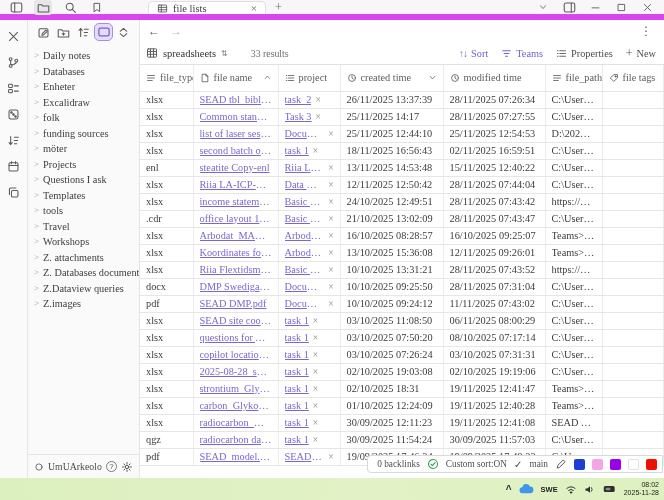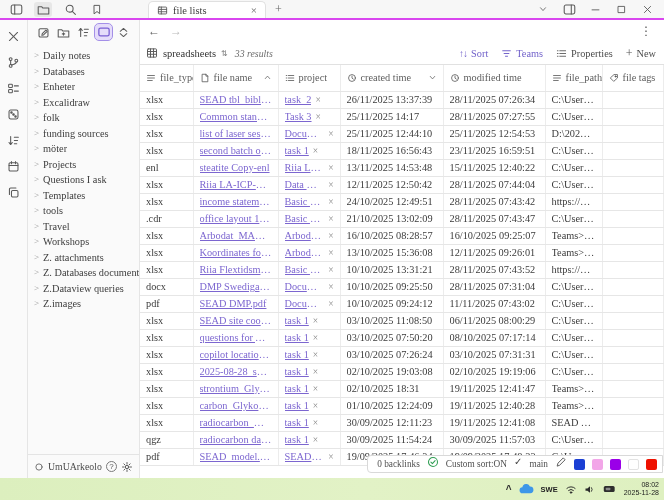--- a/index.html
+++ b/index.html
@@ -5,21 +5,21 @@
   * { box-sizing: border-box; margin: 0; padding: 0; }
   html,body { width:664px; height:500px; overflow:hidden;
     font-family:"Liberation Serif", serif; background:#fff; }
   svg { display:block; }
   .ic { stroke:#5a5a5a; fill:none; stroke-width:1.3; stroke-linecap:round; stroke-linejoin:round; }
 
   
   #app { position:absolute; top:0; left:0; width:664px; height:478px; background:#fff; display:flex; flex-direction:column; }
 
   
-  .titlebar { height:20px; background:#f7f7f7; border-bottom:2px solid #d946ef; display:flex; align-items:stretch; flex:0 0 20px; }
+  .titlebar { height:20px; background:#f7f7f7; border-bottom:6px solid #d946ef; display:flex; align-items:stretch; flex:0 0 20px; }
   .tb-left { width:140px; display:flex; align-items:center; gap:9px; padding-left:7px; flex:0 0 140px; }
   .tb-iconbtn { width:18px; height:15px; display:flex; align-items:center; justify-content:center; border-radius:3px; cursor:pointer; }
   .tb-iconbtn.active { background:#e7e7e7; }
   .tabs { flex:1; display:flex; align-items:stretch; padding-left:8px; }
   .tab { display:flex; align-items:center; gap:5px; background:#fff; border:1px solid #e0e0e0; border-bottom:none; border-radius:5px 5px 0 0; padding:0 8px; margin-top:1px; font-size:10.5px; color:#3c3c3c; min-width:118px; }
   .tab .close { margin-left:auto; color:#6a6a6a; font-size:11px; cursor:pointer; }
   .newtab { display:flex; align-items:center; padding:0 9px; color:#6a6a6a; font-size:12px; cursor:pointer; }
   .tb-right { display:flex; align-items:center; gap:4px; padding-right:6px; }
   .winbtn { width:22px; height:16px; display:flex; align-items:center; justify-content:center; color:#555; cursor:pointer; }
 
@@ -45,45 +45,45 @@
 
   
   .main { flex:1; display:flex; flex-direction:column; min-width:0; position:relative; background:#fff; }
   .nav-header { height:22px; flex:0 0 22px; position:relative; display:flex; align-items:center; padding:0 8px; }
   .nav-arrow { font-size:12px; color:#606060; margin-right:10px; cursor:pointer; }
   .nav-arrow.dim { color:#b9b9b9; }
   .breadcrumb { position:absolute; left:0; right:0; text-align:center; font-size:10px; color:#4c4c4c; pointer-events:none; }
   .breadcrumb span { pointer-events:auto; cursor:pointer; }
   .more-dots { margin-left:auto; color:#555; font-size:12px; cursor:pointer; padding:0 4px; }
 
-  .view-toolbar { height:22px; flex:0 0 22px; display:flex; align-items:center; padding:0 8px 0 6px; gap:2px; }
+  .view-toolbar { height:22px; flex:0 0 22px; display:flex; align-items:center; padding:0 8px 0 6px; gap:18px; }
   .vt-left { display:flex; align-items:center; gap:5px; cursor:pointer; }
   .vt-label { font-size:10.5px; color:#333; }
-  .vt-results { font-size:9.8px; color:#6e6e6e; margin-left:6px;font-style:italic; }
+  .vt-results { font-size:9.8px; color:#6e6e6e; margin-left:6px; }
   .vt-right { margin-left:auto; display:flex; align-items:center; gap:13px; }
   .vt-btn { display:flex; align-items:center; gap:4px; font-size:10.3px; color:#4c4c4c; cursor:pointer; }
   .vt-btn.accent { color:#6f5fc9; }
   .updown { font-size:8px; color:#7a7a7a; letter-spacing:-1px; }
 
   
   .table-wrap { flex:1; min-height:0; overflow:hidden; border-top:1px solid #e1e1e1; }
   table.base { border-collapse:collapse; table-layout:fixed; width:524px; }
   th,td { border-right:1px solid #ececec; border-bottom:1px solid #e6e6e6; padding:0 6px; height:17px; font-weight:normal; text-align:left; vertical-align:middle; overflow:hidden; }
   thead th { height:26px; color:#5d5d5d; font-size:10.3px; cursor:pointer; }
   .th-inner { display:flex; align-items:center; gap:4px; }
   .th-ind { margin-left:auto; color:#8a8a8a; }
   td { font-size:10.3px; color:#3b3b3b; }
   .trunc { display:block; white-space:nowrap; overflow:hidden; text-overflow:ellipsis; }
   .link { color:#7c66d0; text-decoration:underline; cursor:pointer; }
   .proj { display:flex; align-items:center; gap:4px; min-width:0; }
   .proj .link { flex:0 1 auto;text-align:center; }
   .xrem { color:#8d8d8d; font-size:9.5px; cursor:pointer; flex:0 0 auto; }
 
   
-  .statusbar { position:absolute; right:1px; bottom:5px; height:18px; background:#fff; border:1px solid #d9d9d9; border-radius:4px 0 0 4px; display:flex; gap:7px; padding:0 5px 0 9px; font-size:9.3px; color:#4f4f4f; z-index:5; }
+  .statusbar { position:absolute; right:1px; bottom:5px; height:18px; background:#fff; border:1px solid #d9d9d9; border-radius:4px 0 0 4px; display:flex; align-items:center; gap:7px; padding:0 5px 0 9px; font-size:9.3px; color:#4f4f4f; z-index:5; }
   .sw { width:11px; height:11px; border-radius:2px; cursor:pointer; flex:0 0 auto; }
   .sw.white { border:1px solid #e2e2e2; }
   .st-item { display:flex; align-items:center; gap:4px; cursor:pointer; white-space:nowrap; }
 
   
   #taskbar { position:absolute; left:0; bottom:0; width:664px; height:22px; background:linear-gradient(90deg,#dcefbe,#e2f2c6 55%,#def0c0); display:flex; align-items:center; justify-content:flex-end; gap:7px; padding-right:5px; font-family:"Liberation Sans",sans-serif; }
   .tk-caret { font-size:10px; color:#2e2e2e; font-weight:bold; cursor:pointer; }
   .tk-lang { font-size:7.5px; font-weight:bold; color:#222; cursor:pointer; }
   .tk-clock { text-align:right; font-size:7px; color:#1d1d1d; line-height:8.5px; cursor:pointer; }
 </style>
@@ -577,21 +577,21 @@
                 <td>
                   <span class="proj">
                     <span class="link trunc">task 1</span>
                     <span class="xrem">×</span>
                   </span>
                 </td>
                 <td>
                   <span class="trunc">18/11/2025 16:56:43</span>
                 </td>
                 <td>
-                  <span class="trunc">23/11/2025 16:59:51</span>
+                  <span class="trunc">02/11/2025 16:59:51</span>
                 </td>
                 <td>
                   <span class="trunc">C:\Users\r…</span>
                 </td>
                 <td></td>
               </tr>
               <tr>
                 <td>
                   <span class="trunc">enl</span>
                 </td>

